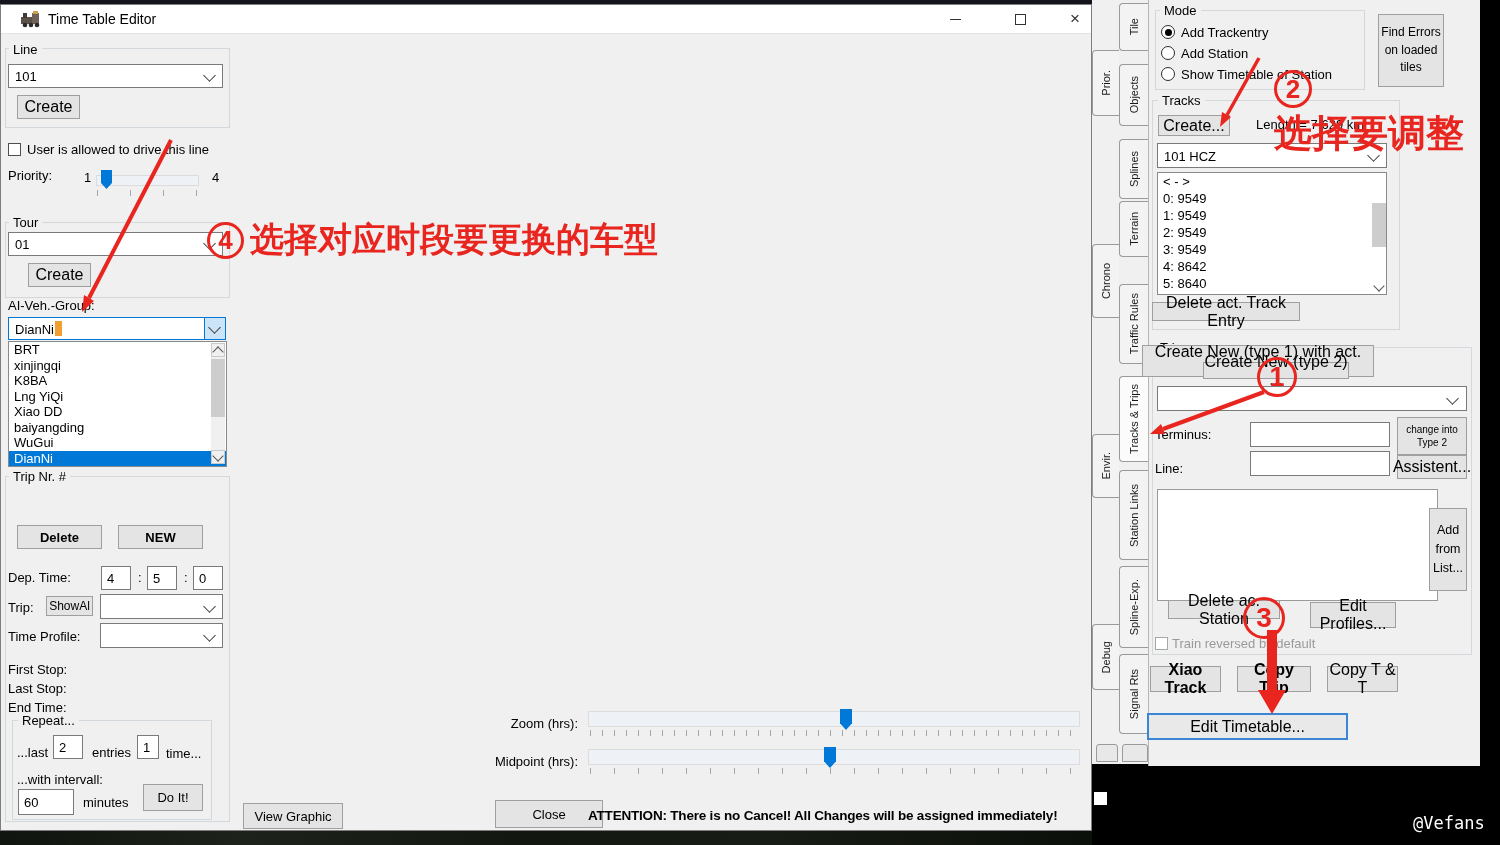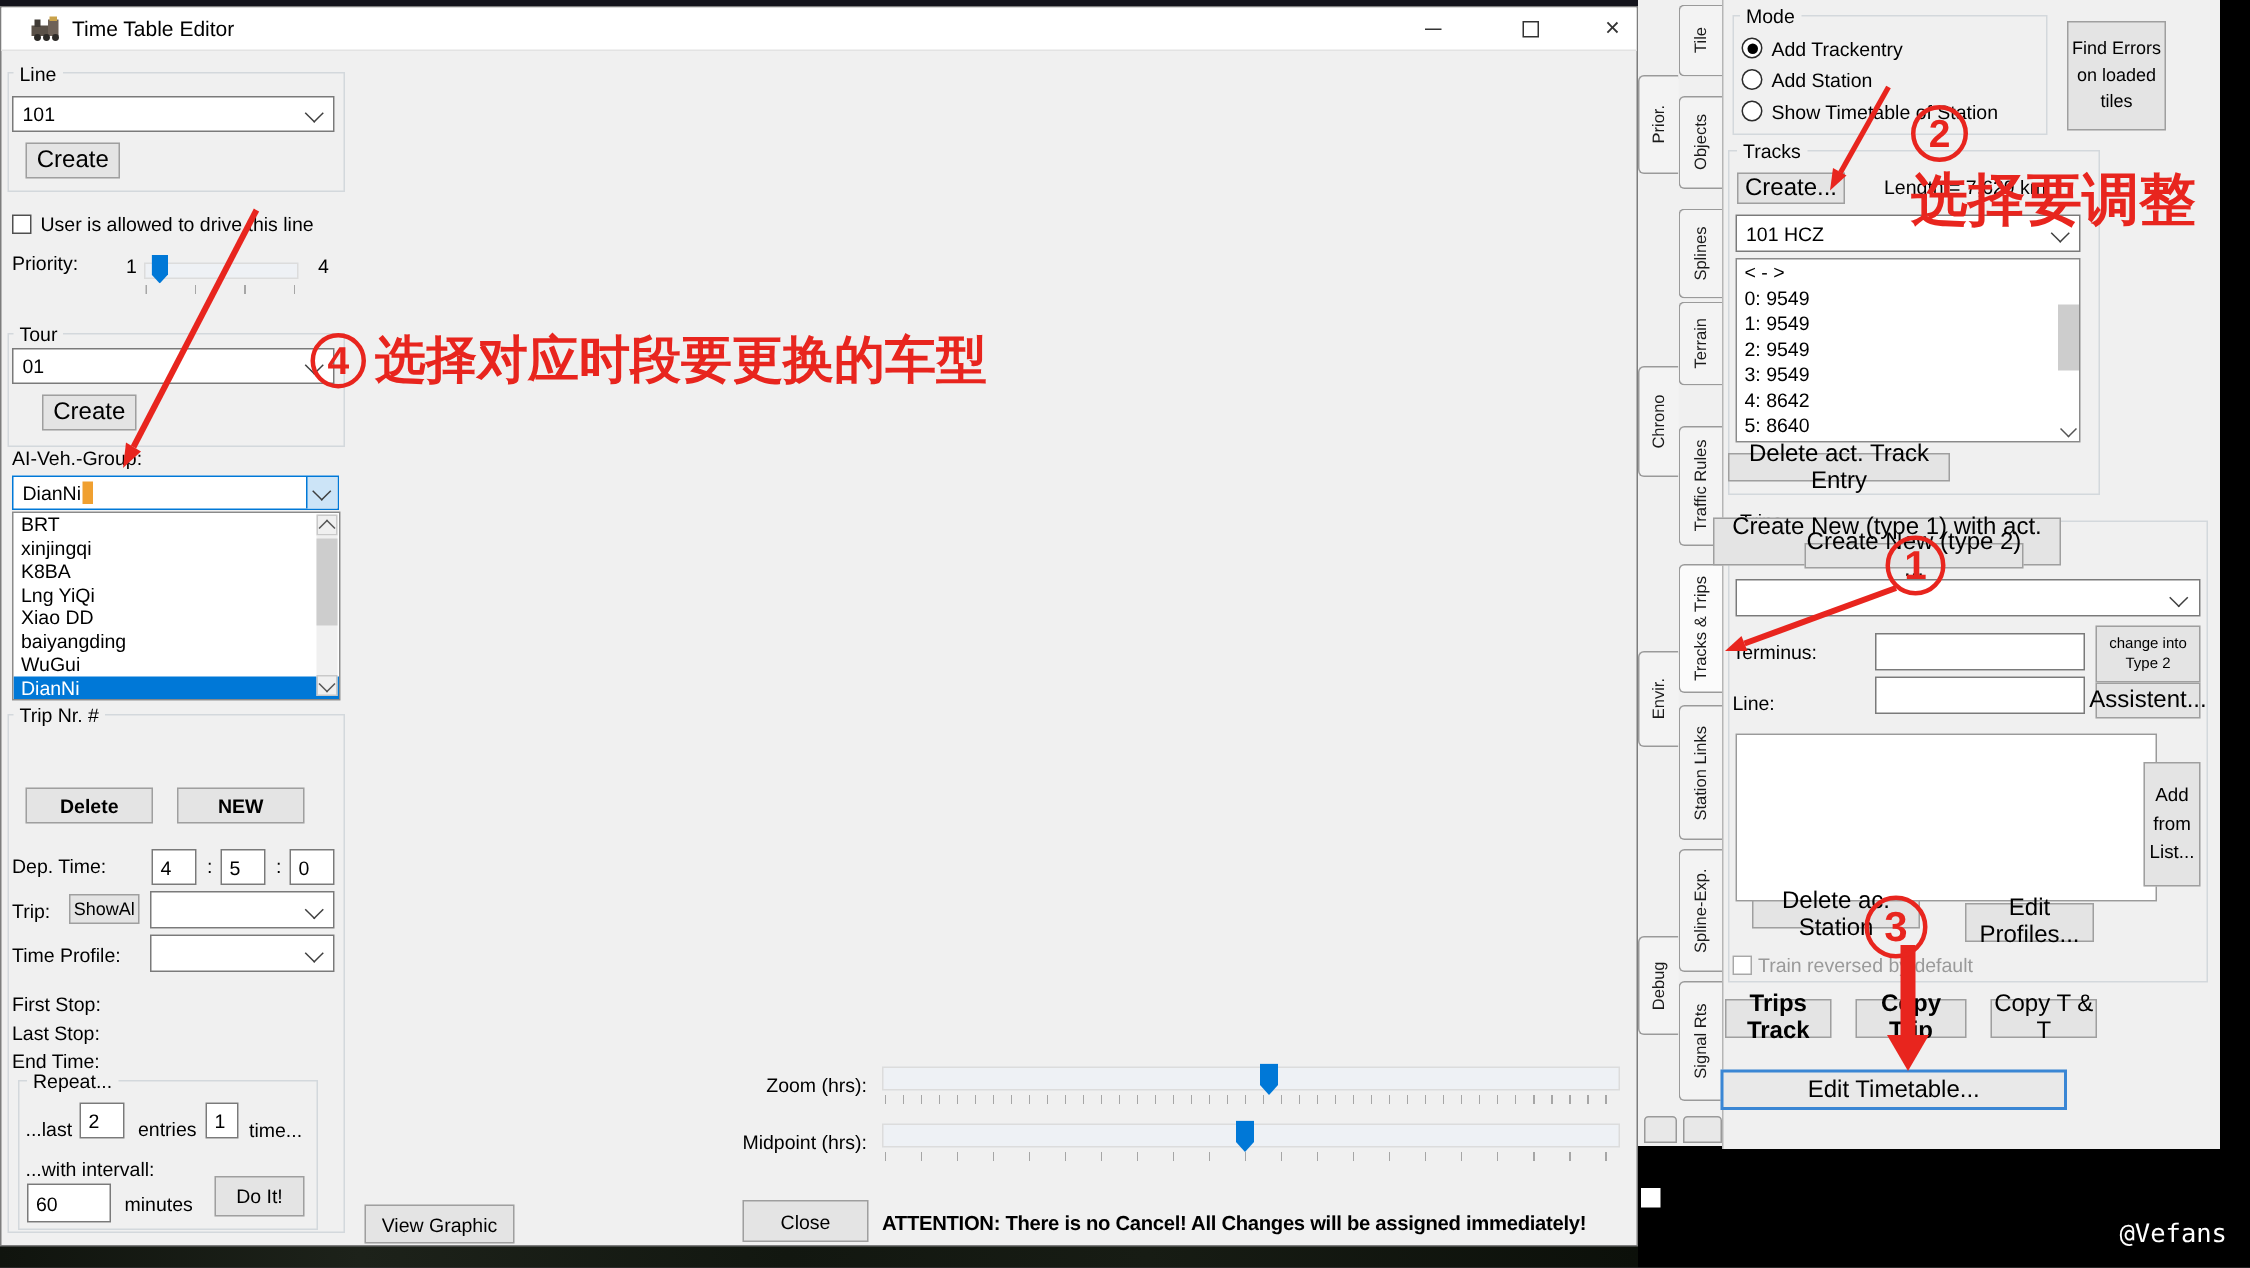--- a/index.html
+++ b/index.html
@@ -170,21 +170,21 @@
 
   <div class="btn" style="left:243px;top:803px;width:100px;height:26px;font-size:13px;">View Graphic</div>
   <div class="lbl" style="left:498px;top:716px;width:80px;text-align:right;">Zoom (hrs):</div>
   <div class="slider-track" style="left:588px;top:711px;width:492px;height:16px;"></div>
   <div class="thumb" style="left:840px;top:709px;"></div>
   <div class="ticks" style="left:590px;top:730px;width:488px;"></div>
   <div class="lbl" style="left:478px;top:754px;width:100px;text-align:right;">Midpoint (hrs):</div>
   <div class="slider-track" style="left:588px;top:749px;width:492px;height:16px;"></div>
   <div class="thumb" style="left:824px;top:747px;"></div>
   <div class="ticks" style="left:590px;top:768px;width:488px;background:repeating-linear-gradient(90deg,#a6a6a6 0 1px,transparent 1px 24px);"></div>
-  <div class="btn" style="left:495px;top:800px;width:84px;height:28px;font-size:13px;">Close</div>
+  <div class="btn" style="left:495px;top:800px;width:108px;height:28px;font-size:13px;">Close</div>
   <div class="lbl" style="left:588px;top:808px;font-size:13.5px;font-weight:bold;letter-spacing:-0.2px;">ATTENTION: There is no Cancel! All Changes will be assigned immediately!</div>
 
   <div class="vtab" style="left:1092px;top:50px;width:27px;height:66px;">
       <span>Prior.</span>
     </div>
   <div class="vtab" style="left:1092px;top:244px;width:27px;height:74px;">
       <span>Chrono</span>
     </div>
   <div class="vtab" style="left:1092px;top:434px;width:27px;height:64px;">
       <span>Envir.</span>
@@ -269,24 +269,24 @@
   <div class="lbl" style="left:1155px;top:461px;">Line:</div>
   <div class="field" style="left:1250px;top:451px;width:140px;height:25px;"></div>
   <div class="btn" style="left:1397px;top:455px;width:70px;height:24px;">Assistent...</div>
   <div class="listbox" style="left:1157px;top:489px;width:281px;height:112px;border:1px solid #9a9a9a;"></div>
   <div class="btn" style="left:1429px;top:508px;width:38px;height:83px;font-size:12.5px;line-height:1.5;padding:1px;">Add from List...</div>
   <div class="btn" style="left:1168px;top:600px;width:112px;height:19px;">Delete ac. Station</div>
   <div class="btn" style="left:1310px;top:602px;width:86px;height:26px;">Edit Profiles...</div>
   <div class="chkbox" style="left:1155px;top:637px;border-color:#a8a8a8;"></div>
   <div class="lbl" style="left:1172px;top:636px;color:#9a9a9a;">Train reversed by default</div>
 
-  <div class="btn" style="left:1150px;top:666px;width:71px;height:26px;font-weight:bold;">Trips Track</div>
+  <div class="btn" style="left:1150px;top:666px;width:71px;height:26px;font-weight:bold;">Xiao Track</div>
   <div class="btn" style="left:1237px;top:666px;width:74px;height:26px;font-weight:bold;">Copy Trip</div>
   <div class="btn" style="left:1327px;top:666px;width:71px;height:26px;font-weight:normal;">Copy T &amp; T</div>
-  <div class="btn" style="left:1147px;top:713px;width:231px;height:27px;border:2px solid #3a86d4;background:#e9e9e9;">Edit Timetable...</div>
+  <div class="btn" style="left:1147px;top:713px;width:201px;height:27px;border:2px solid #3a86d4;background:#e9e9e9;">Edit Timetable...</div>
 
   <div class="abs" style="left:1413px;top:813px;color:#fff;font-family:'DejaVu Sans Mono',monospace;font-size:17px;">@Vefans</div>
 
   <svg class="abs" style="left:0;top:0;z-index:55;pointer-events:none;" width="1500" height="845" viewBox="0 0 1500 845">
     <line x1="171" y1="140" x2="89" y2="298" stroke="#e8251e" stroke-width="4"></line>
     <polygon points="82,312 94,301 84,295" fill="#e8251e"></polygon>
     <line x1="1259" y1="58" x2="1227" y2="115" stroke="#e8251e" stroke-width="3.5"></line>
     <polygon points="1220,127 1231,117 1222,112" fill="#e8251e"></polygon>
     <line x1="1264" y1="392" x2="1163" y2="429" stroke="#e8251e" stroke-width="4"></line>
     <polygon points="1150,434 1165,434 1161,424" fill="#e8251e"></polygon>

